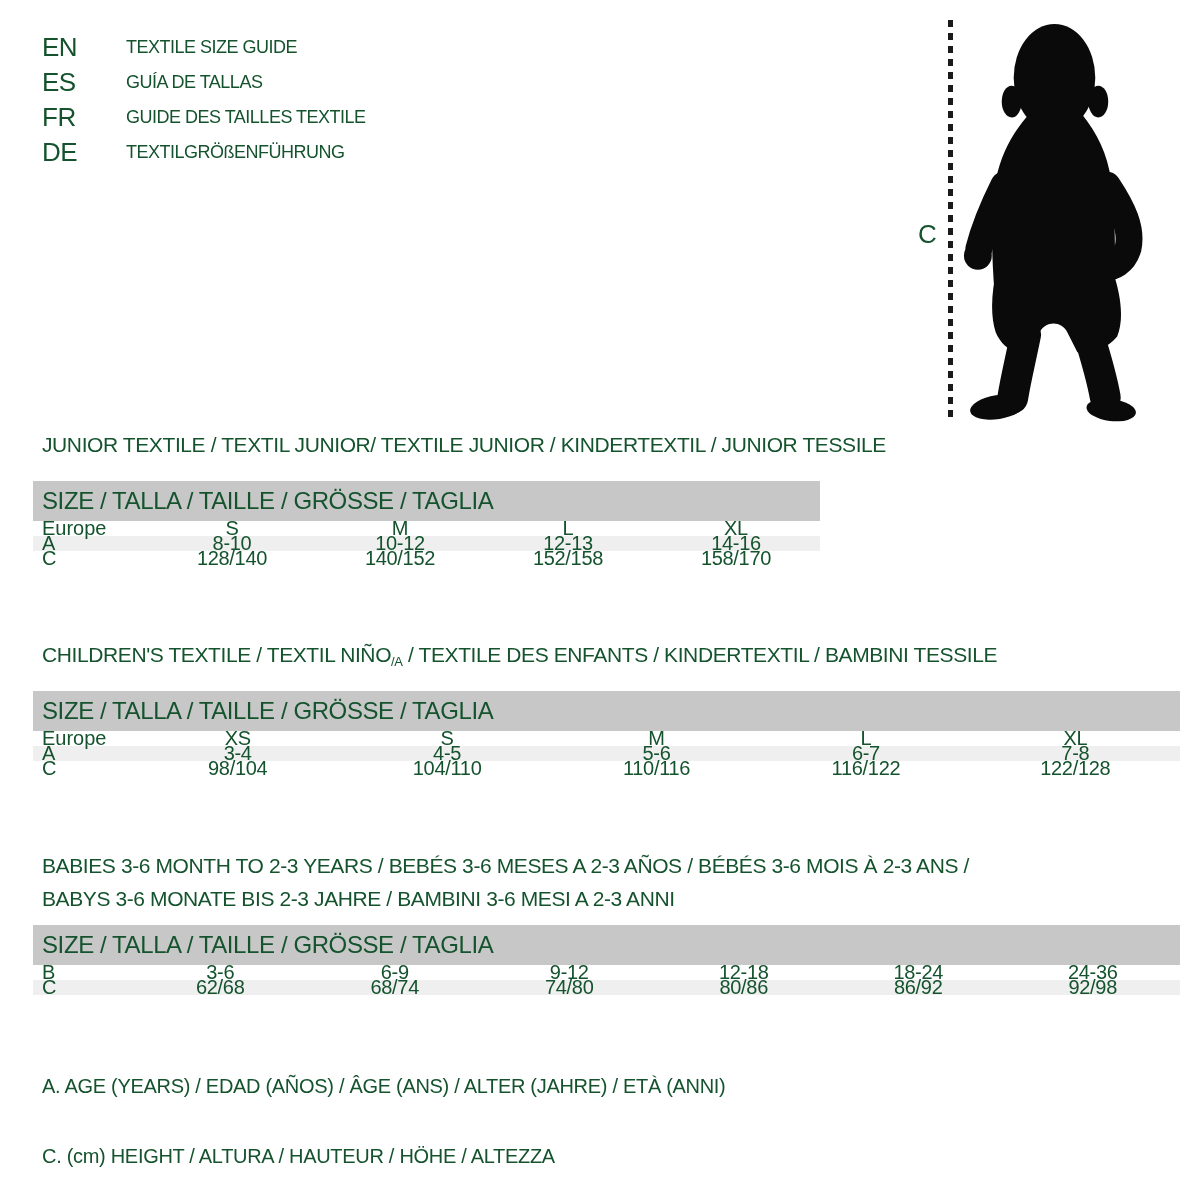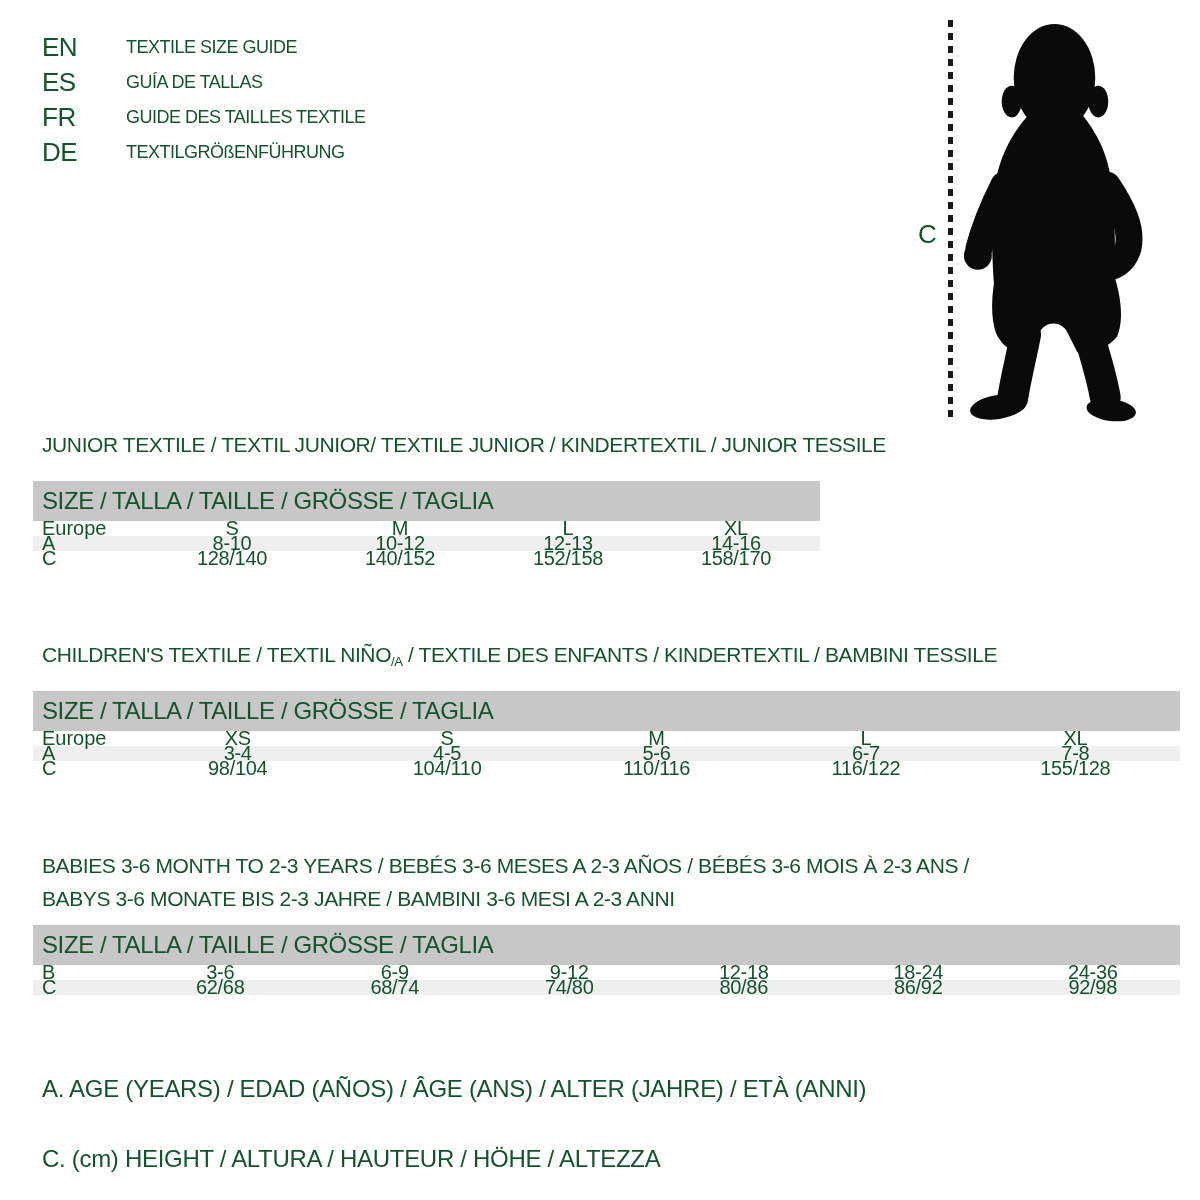--- a/index.html
+++ b/index.html
@@ -30,21 +30,21 @@
     height:40px; background:#c7c7c7; display:flex; align-items:center;
     padding-left:9px; font-size:24px; letter-spacing:-0.4px; box-sizing:border-box;
   }
   .t-row { height:15px; display:flex; align-items:center; font-size:20px; }
   .t-row.stripe { background:#efefef; }
   .t-row .label { padding-left:9px; box-sizing:border-box; text-align:left; }
   .jr .label { width:115px; }
   .ch .label, .bb .label { width:100px; }
   .t-row .cell { flex:1; text-align:center; letter-spacing:-0.3px; }
   
-  .footnote { position:absolute; left:42px; font-size:24px; letter-spacing:-0.3px; white-space:nowrap; }
+  .footnote { position:absolute; left:42px; font-size:20px; letter-spacing:-0.3px; white-space:nowrap; }
 </style>
 </head>
 <body>
 
 <div class="page">
 
   <div class="lang-list">
     <div class="lang-row">
       <span class="lang-code">EN</span>
       <span class="lang-title">TEXTILE SIZE GUIDE</span>
@@ -138,21 +138,21 @@
       <span class="cell">5-6</span>
       <span class="cell">6-7</span>
       <span class="cell">7-8</span>
     </div>
     <div class="t-row">
       <span class="label">C</span>
       <span class="cell">98/104</span>
       <span class="cell">104/110</span>
       <span class="cell">110/116</span>
       <span class="cell">116/122</span>
-      <span class="cell">155/128</span>
+      <span class="cell">122/128</span>
     </div>
   </div>
 
   <div class="section-title babies-title" style="top:849px;">
     <div>BABIES 3-6 MONTH TO 2-3 YEARS / BEBÉS 3-6 MESES A 2-3 AÑOS / BÉBÉS 3-6 MOIS À 2-3 ANS /</div>
     <div>BABYS 3-6 MONATE BIS 2-3 JAHRE / BAMBINI 3-6 MESI A 2-3 ANNI</div>
   </div>
   <div class="size-table bb" style="top:925px; width:1147px;">
     <div class="band">SIZE / TALLA / TAILLE / GRÖSSE / TAGLIA</div>
     <div class="t-row">

